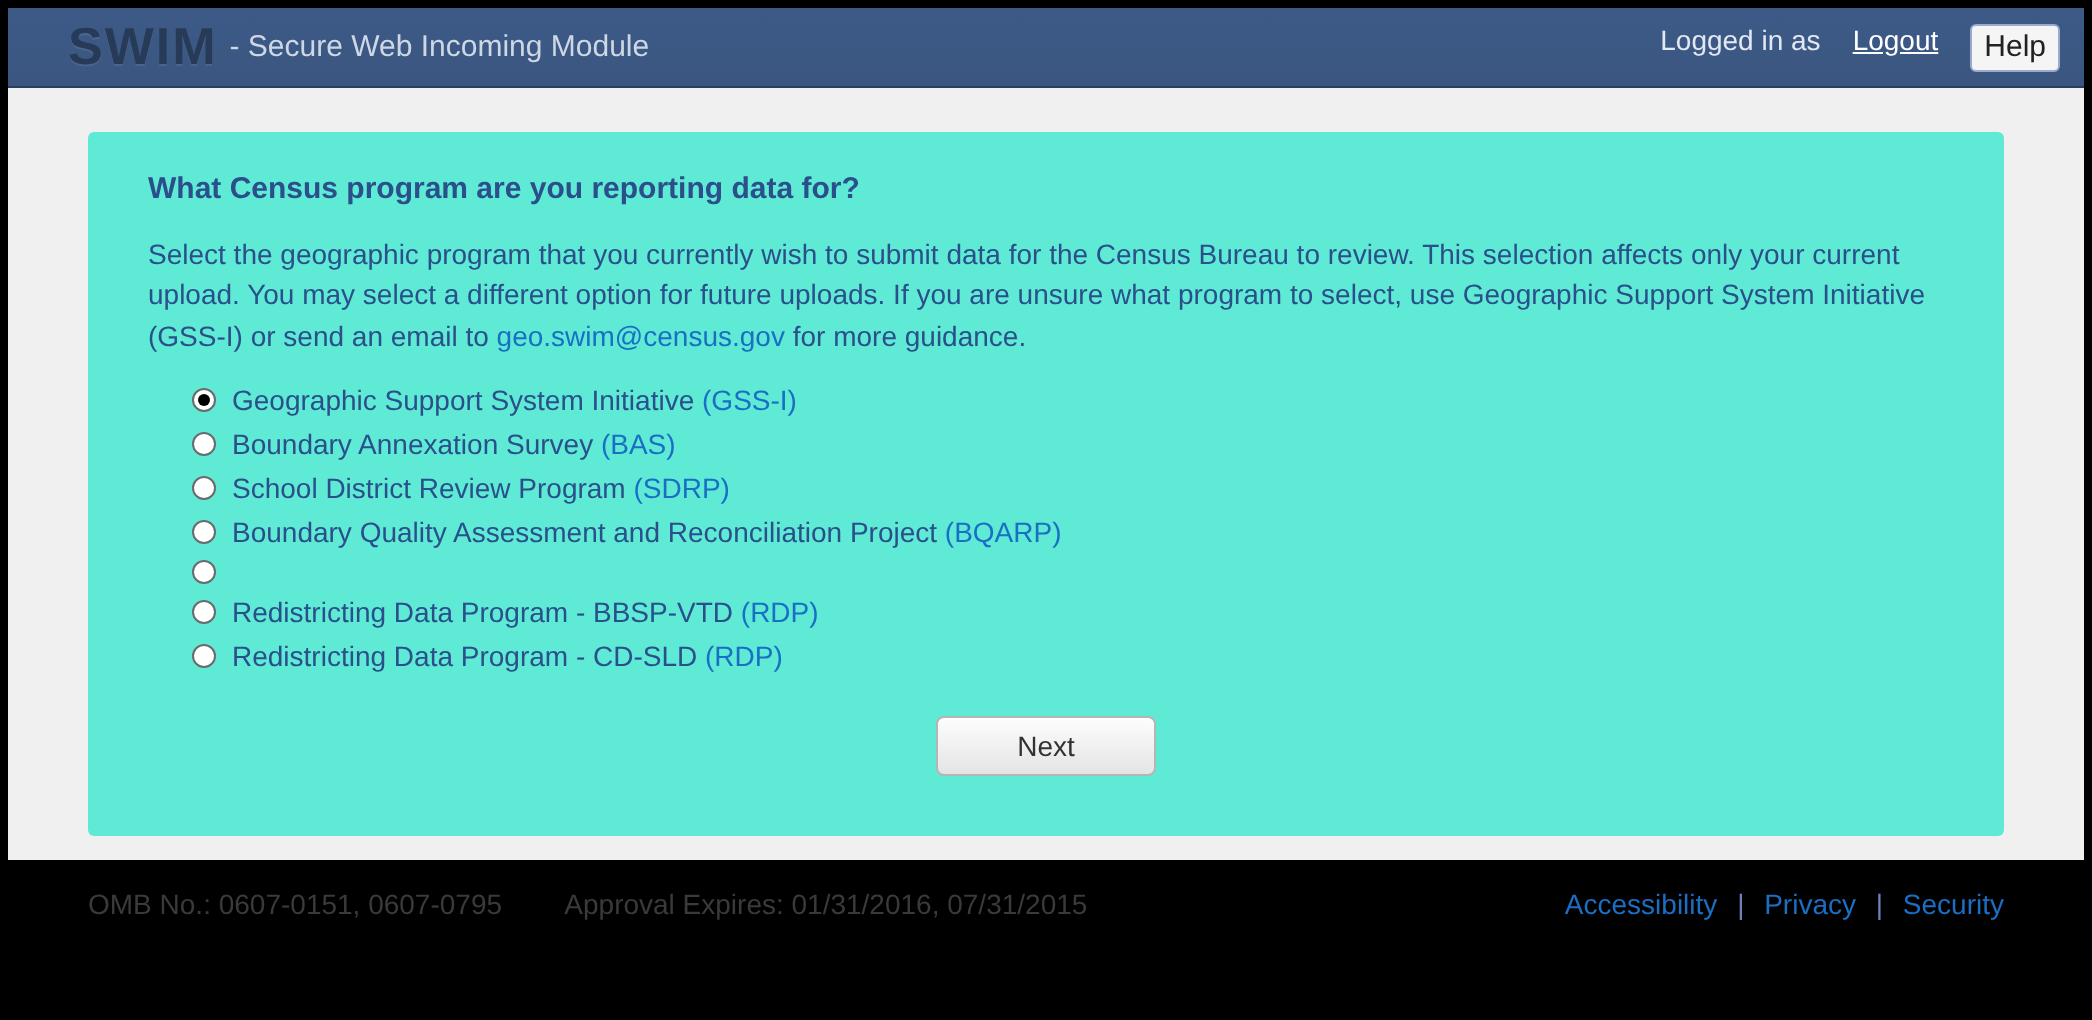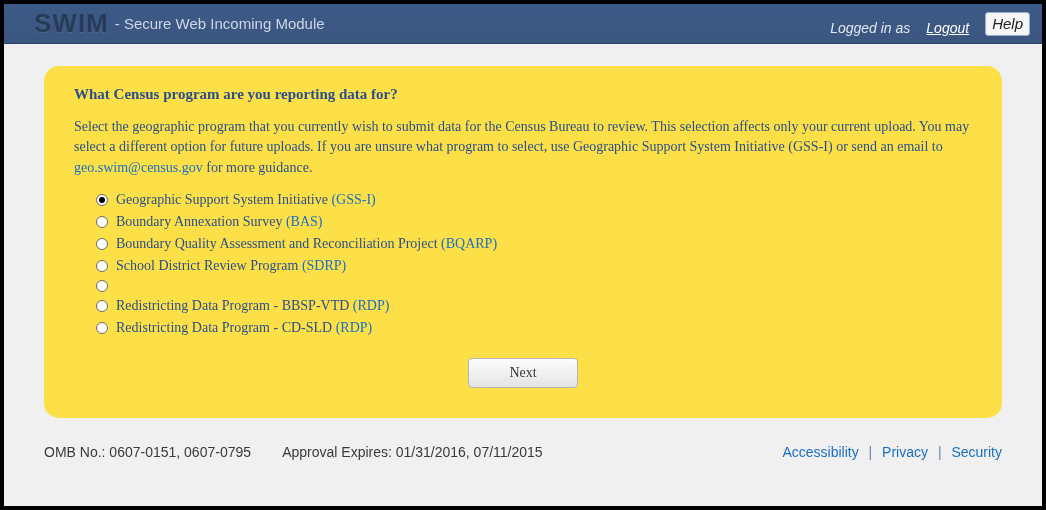--- a/index.html
+++ b/index.html
@@ -7,21 +7,21 @@
   body {
     font-family: Arial, Helvetica, sans-serif;
     background:#000;
     width:1046px;
     height:510px;
     overflow:hidden;
   }
   .frame {
     position:absolute;
     left:4px; top:4px;
-    width:1038px; height:502px;
+    width:1038px; height:426px;
     background:#f0f0f0;
   }
   
   .header {
     height:40px;
     background:linear-gradient(#3d5a87,#3a5680);
     border-bottom:1px solid #2a3f5f;
     display:flex;
     align-items:center;
     color:#e2e8f2;
@@ -37,48 +37,46 @@
     text-shadow:0 1px 0 rgba(255,255,255,0.08);
     margin-right:6px;
   }
   .subtitle {
     color:#cdd7e6;
     font-size:15px;
   }
   .header-right {
     margin-left:auto;
     display:flex;
-    align-items:flex-end;
+    align-items:flex-start;
     gap:16px;
-    font-style:italic;
   }
   .logged-in { color:#e2e8f2; font-size:14px; }
   .logout {
     color:#fff;
     text-decoration:underline;
     font-size:14px;
     cursor:pointer;
   }
   .help-btn {
     background:#f5f5f5;
     border:1px solid #9aaacc;
     border-radius:3px;
     font-size:15px;
     padding:2px 6px;
     color:#222;
     cursor:pointer;
     line-height:1.2;
   }
   
   .card {
-    background:#fde047;
+    background:#5eead4;
     margin:22px 40px 0 40px;
     padding:20px 30px 30px 30px;
-    border-radius:15px;
-    font-family:Liberation Serif, serif;
+    border-radius:3px;
   }
   .q-title {
     color:#2a4f8b;
     font-weight:bold;
     font-size:15px;
     margin:0 0 14px 0;
   }
   .intro {
     color:#2a4f8b;
     font-size:14px;
@@ -174,25 +172,25 @@
         <div class="opt-row">
           <span class="radio selected"></span>
           <span class="opt-label"><span>Geographic Support System Initiative </span><span class="abbr">(GSS-I)</span></span>
         </div>
         <div class="opt-row">
           <span class="radio"></span>
           <span class="opt-label"><span>Boundary Annexation Survey </span><span class="abbr">(BAS)</span></span>
         </div>
         <div class="opt-row">
           <span class="radio"></span>
+          <span class="opt-label"><span>School District Review Program </span><span class="abbr">(SDRP)</span></span>
+        </div>
+        <div class="opt-row">
+          <span class="radio"></span>
           <span class="opt-label"><span>Boundary Quality Assessment and Reconciliation Project </span><span class="abbr">(BQARP)</span></span>
-        </div>
-        <div class="opt-row">
-          <span class="radio"></span>
-          <span class="opt-label"><span>School District Review Program </span><span class="abbr">(SDRP)</span></span>
         </div>
         <div class="opt-row">
           <span class="radio"></span>
         </div>
         <div class="opt-row">
           <span class="radio"></span>
           <span class="opt-label"><span>Redistricting Data Program - BBSP-VTD </span><span class="abbr">(RDP)</span></span>
         </div>
         <div class="opt-row">
           <span class="radio"></span>
@@ -200,21 +198,21 @@
         </div>
       </div>
     <div class="next-row">
       <span class="next-btn">Next</span>
     </div>
   </div>
 
   <div class="footer">
     <div class="footer-left">
       <span>OMB No.: 0607-0151, 0607-0795</span>
-      <span>Approval Expires: 01/31/2016, 07/11/2015</span>
+      <span>Approval Expires: 01/31/2016, 07/31/2015</span>
     </div>
     <div class="footer-right">
       <a>Accessibility</a>
       <span class="sep">|</span>
       <a>Privacy</a>
       <span class="sep">|</span>
       <a>Security</a>
     </div>
   </div>
 </div>

